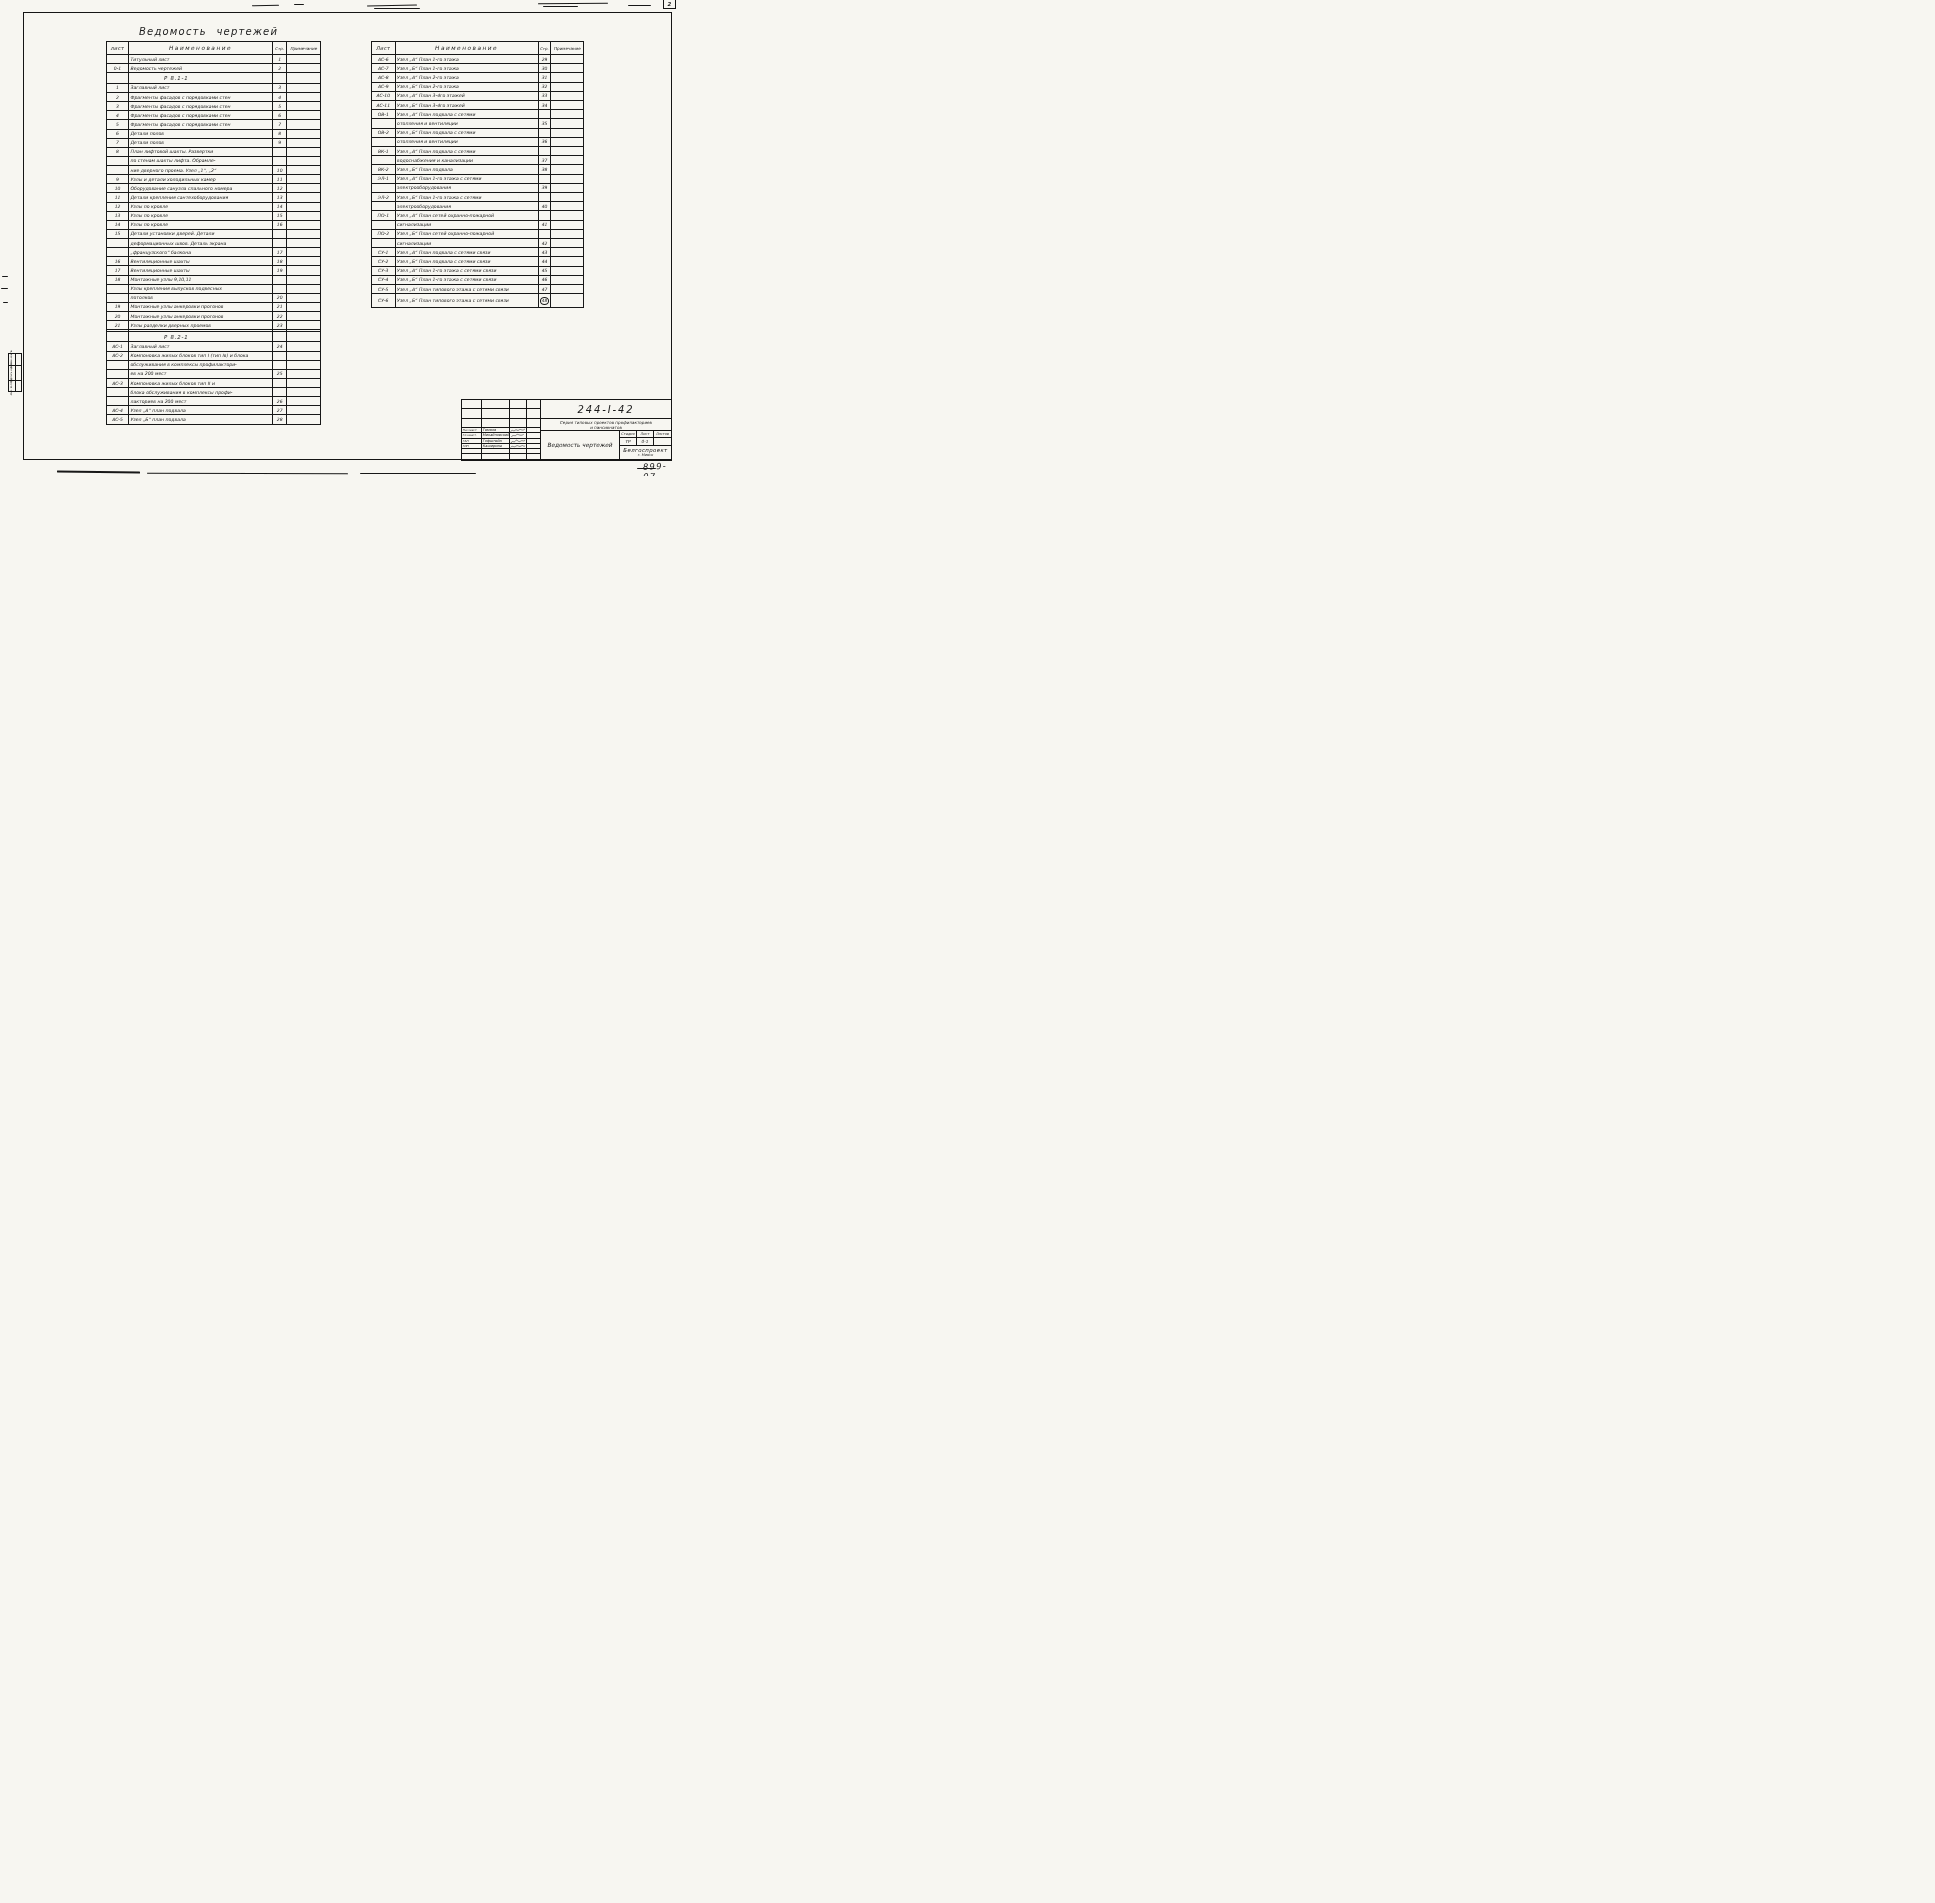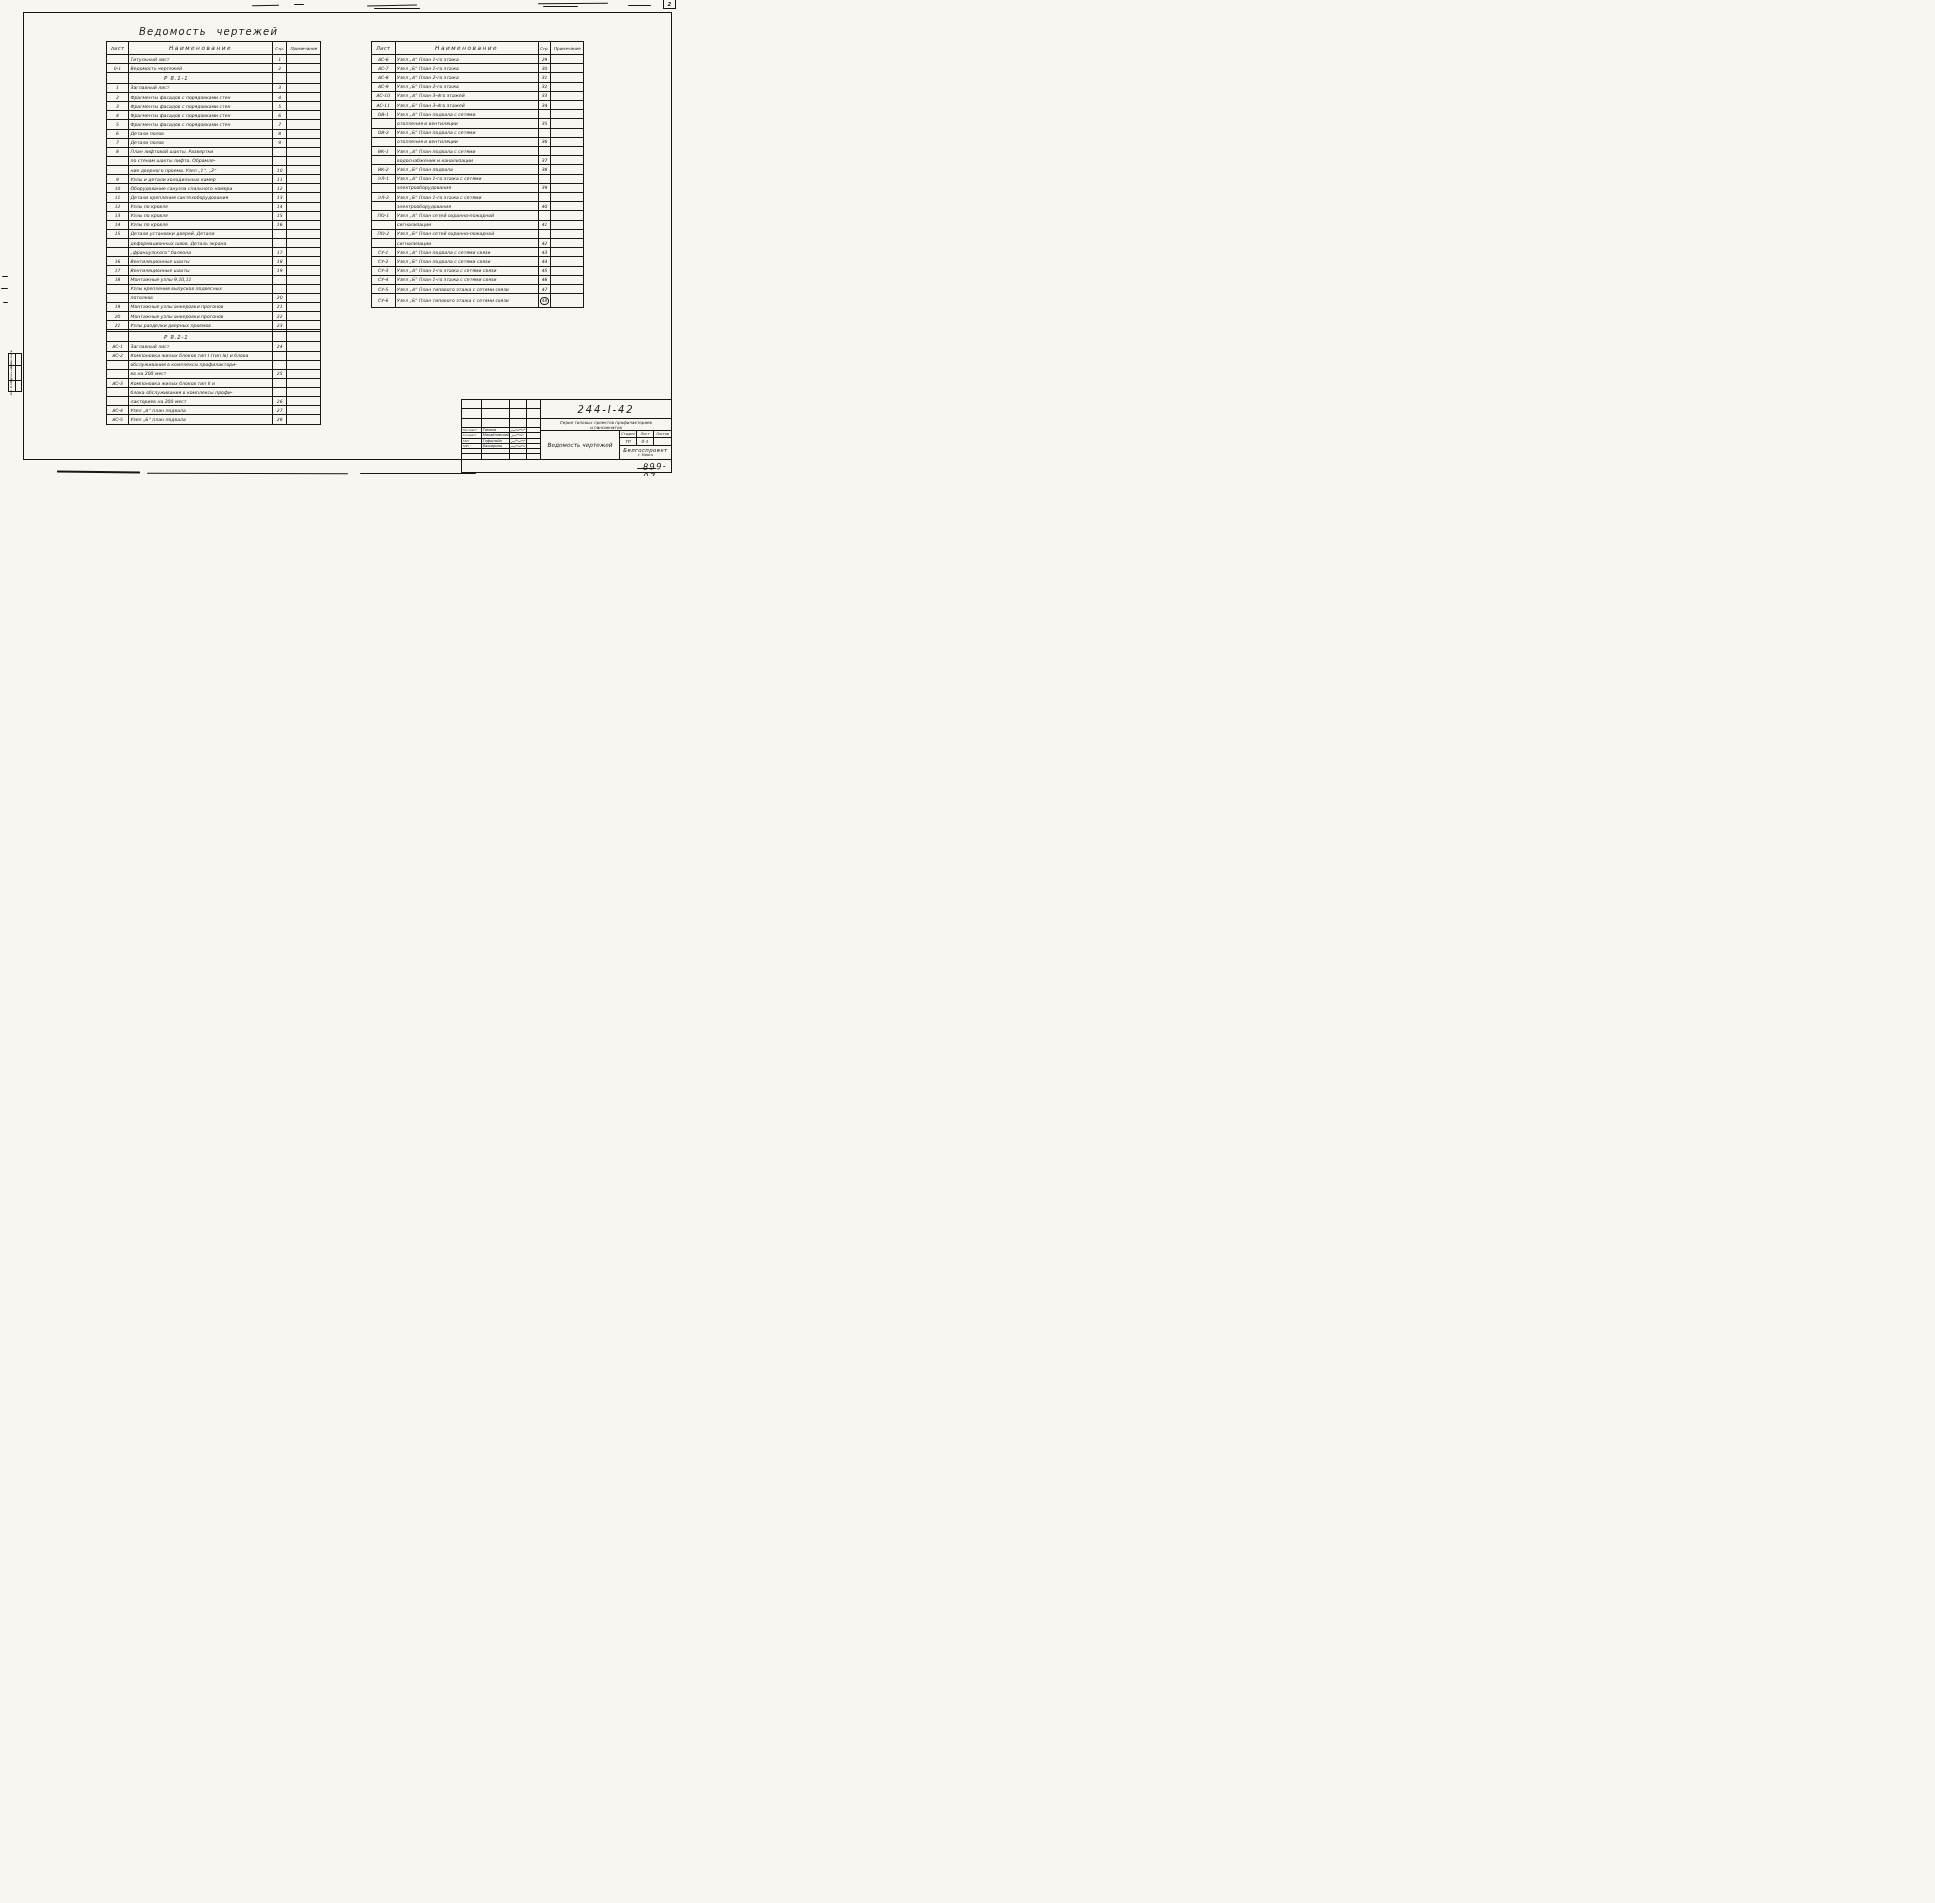--- a/index.html
+++ b/index.html
@@ -60,21 +60,21 @@
   .stamp-label{
     width:7px;border-right:0.8px solid #151515;box-sizing:border-box;
     display:flex;align-items:center;justify-content:center;overflow:visible;
   }
   .stamp-label span{
     transform:rotate(-90deg);white-space:nowrap;font-size:2.5px;font-style:italic;display:block;
   }
   .stamp-blank{flex:1;}
   
   #titleblock{
-    position:absolute;left:461px;top:399px;width:211px;height:74px;
+    position:absolute;left:461px;top:399px;width:211px;height:62px;
     border:1.2px solid #151515;box-sizing:border-box;background:transparent;
   }
   #tb-inner{position:relative;width:209px;height:59px;}
   .tb-roles{position:absolute;left:0;top:0;width:79px;height:59px;border-right:0.8px solid #151515;box-sizing:border-box;}
   .tb-row{display:flex;border-bottom:0.8px solid #151515;box-sizing:border-box;}
   .tb-row:last-child{border-bottom:none;}
   .tb-c{box-sizing:border-box;border-right:0.8px solid #151515;overflow:hidden;}
   .tb-c.role{width:20px;font-size:2.9px;font-style:italic;display:flex;align-items:center;padding-left:0.8px;white-space:nowrap;}
   .tb-c.pname{width:28px;font-size:3.5px;font-style:italic;display:flex;align-items:center;padding-left:0.8px;white-space:nowrap;}
   .tb-c.sig{width:17px;display:flex;align-items:center;justify-content:center;}

